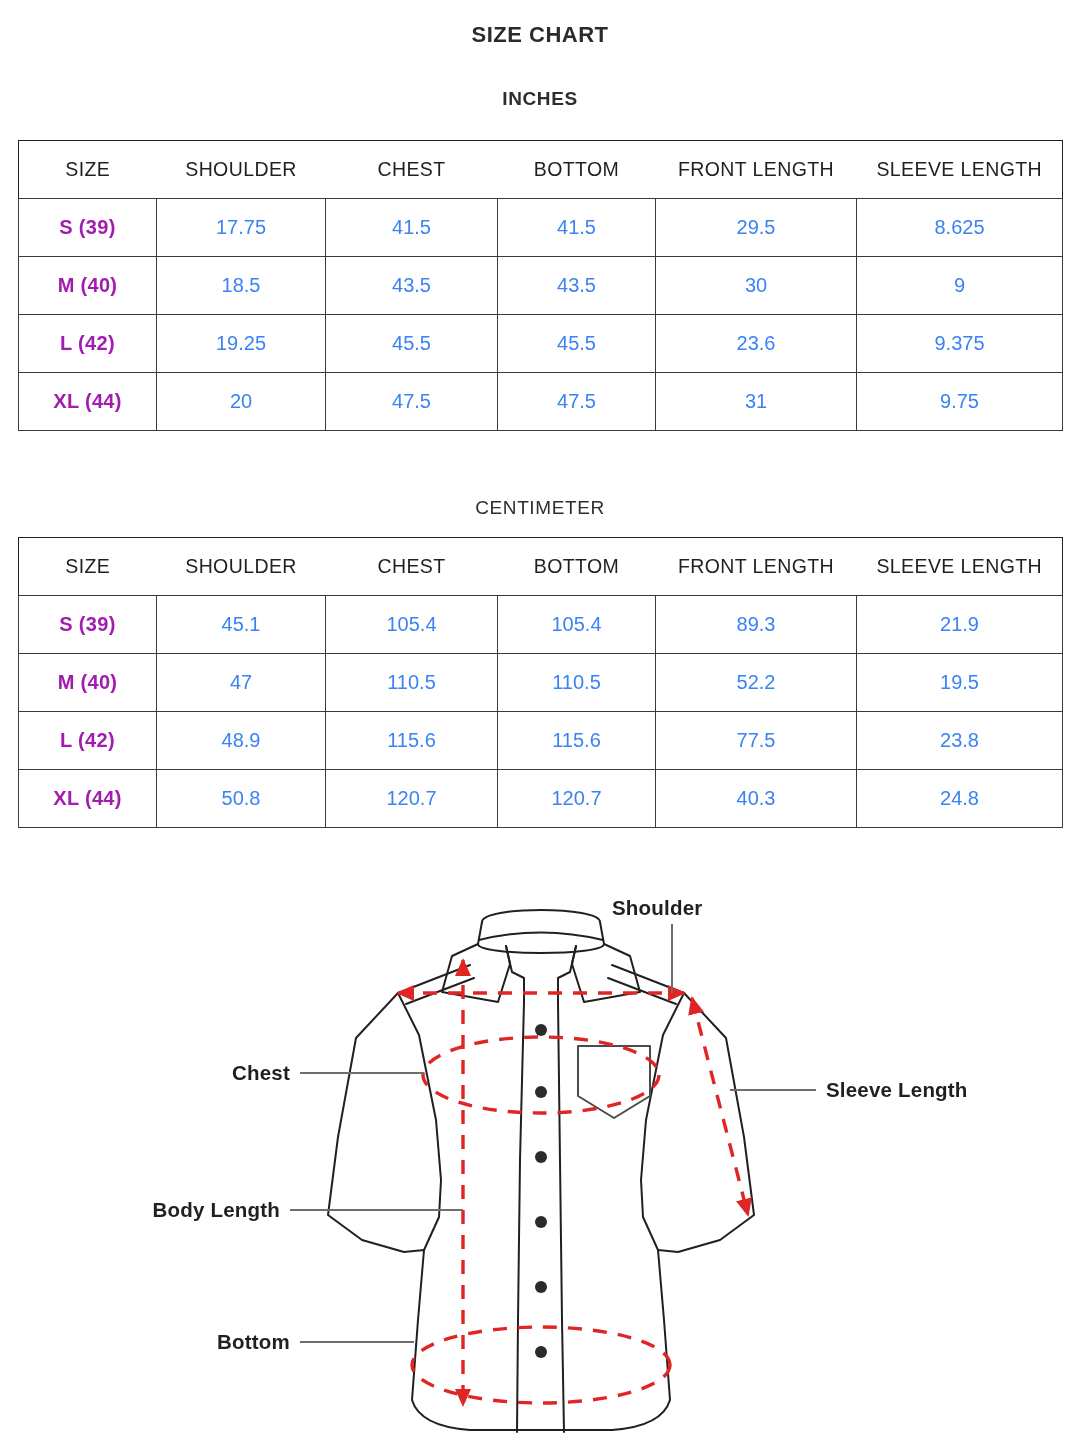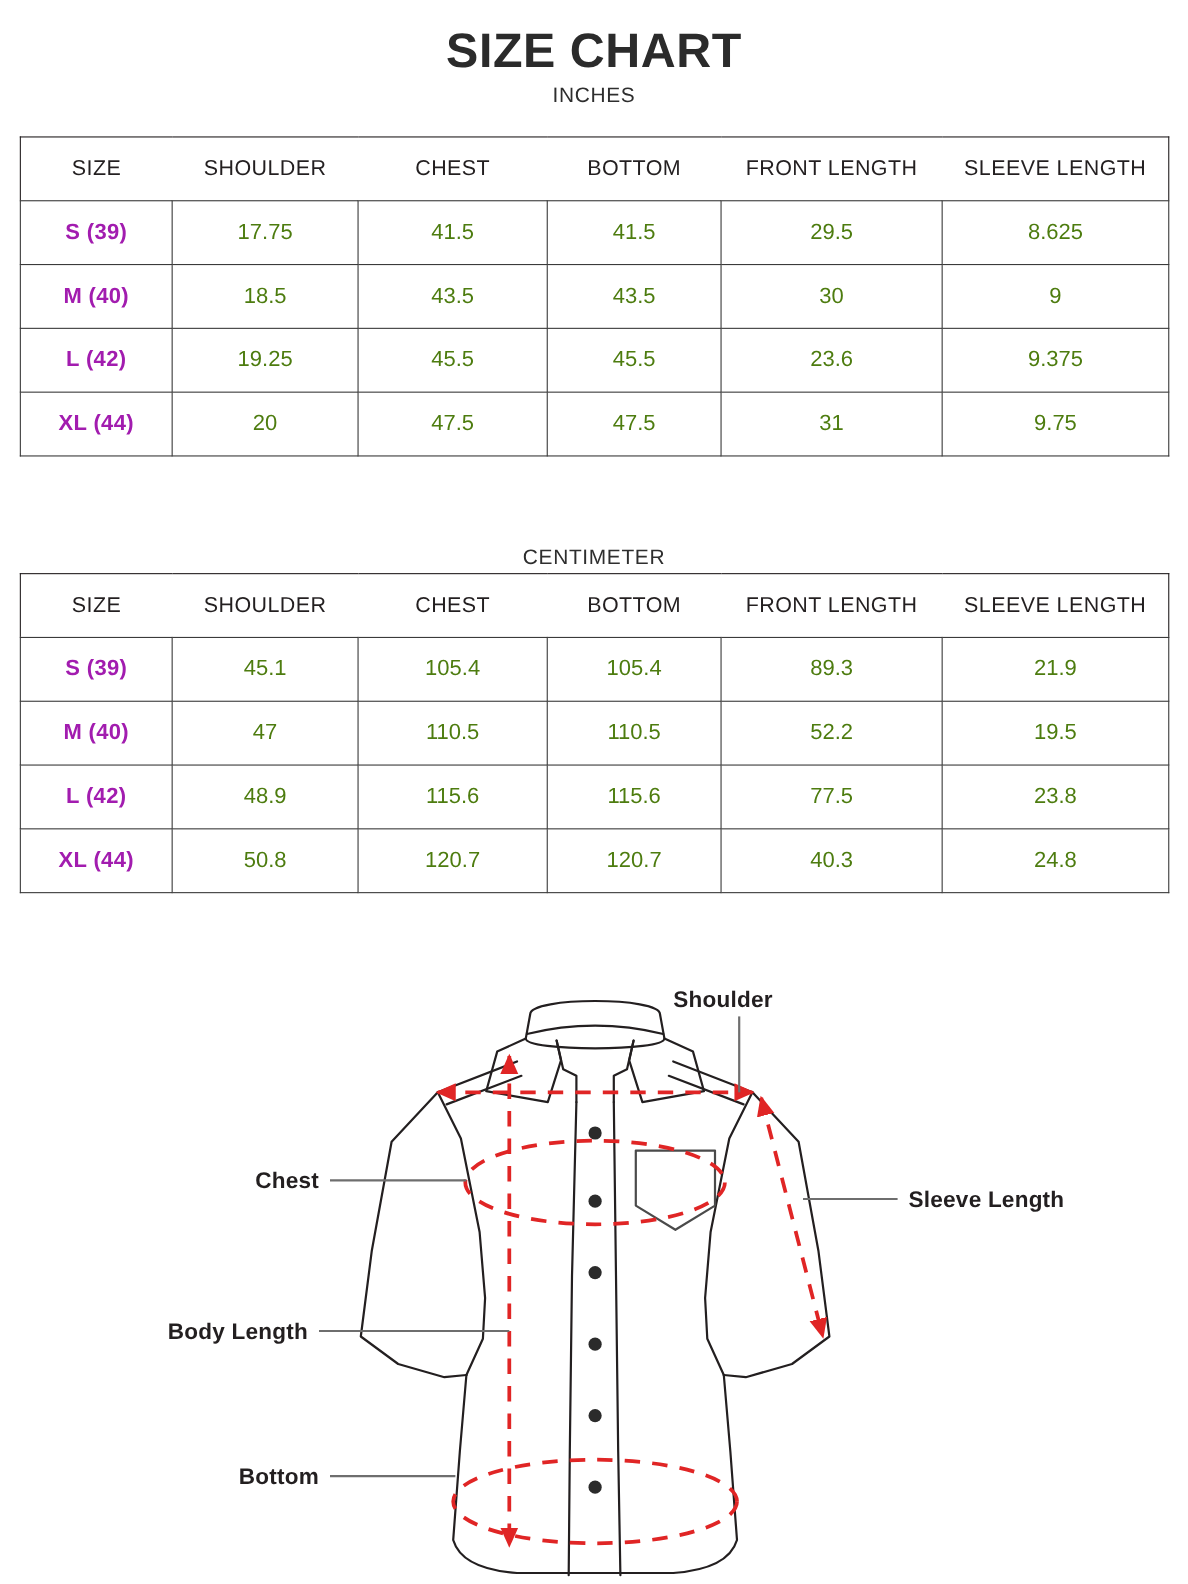--- a/index.html
+++ b/index.html
@@ -16,48 +16,49 @@
     overflow: hidden;
   }
 
   
   .page-title {
     position: absolute;
     top: 22px;
     left: 0;
     width: 1080px;
     text-align: center;
-    font-size: 44px;
+    font-size: 22px;
     font-weight: bold;
     letter-spacing: 0.5px;
     color: #2b2b2b;
   }
 
   
   .unit-caption {
     position: absolute;
     left: 0;
     width: 1080px;
     text-align: center;
     font-size: 19px;
     font-weight: normal;
     letter-spacing: 0.6px;
     color: #2e2e2e;
   }
-  #caption-inches { top: 77px; }
+  #caption-inches { top: 88px; font-weight: bold; }
   #caption-cm { top: 497px; }
 
   
   .size-table {
     position: absolute;
     left: 18px;
     width: 1044px;
     border-collapse: collapse;
     table-layout: fixed;
     background: #ffffff;
+    margin-top: 16px;
   }
   #table-inches { top: 124px; }
   #table-cm { top: 521px; }
 
   .size-table col.c-size     { width: 138px; }
   .size-table col.c-shoulder { width: 169px; }
   .size-table col.c-chest    { width: 172px; }
   .size-table col.c-bottom   { width: 158px; }
   .size-table col.c-front    { width: 201px; }
   .size-table col.c-sleeve   { width: 206px; }
@@ -82,21 +83,21 @@
     border: none;
   }
   .size-table thead {
     border: 1.6px solid #231f20;
   }
 
   
   .size-table tbody td {
     border: 1.3px solid #3a3a3a;
     font-size: 20px;
-    color: #4d7c0f;
+    color: #3b82f6;
     font-weight: normal;
   }
   .size-table tbody td.size-cell {
     font-weight: bold;
     color: #a21caf;
     letter-spacing: 0.3px;
   }
 
   
   #shirt-diagram {

